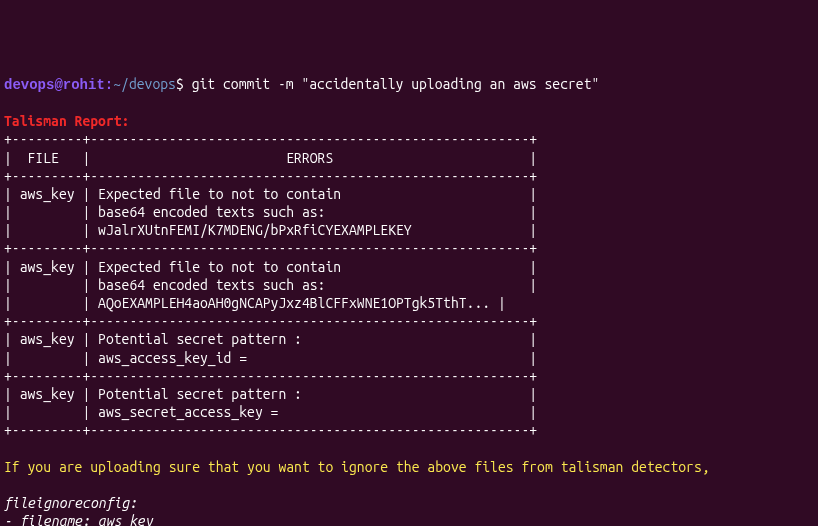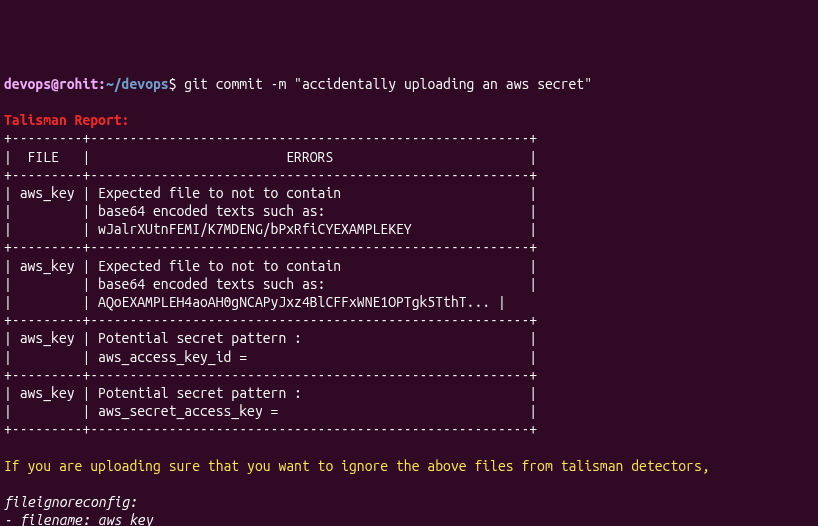--- a/index.html
+++ b/index.html
@@ -12,22 +12,22 @@
       font-family: 'Ubuntu Mono', 'DejaVu Sans Mono', 'Courier New', monospace;
       font-size: 14px;
       line-height: 1.3;
       color: #ffffff;
       padding: 2px 4px;
       width: 818px;
       height: 526px;
       overflow: hidden;
       white-space: pre;
     }
-    .prompt-user { color: #f0abfc; font-weight: bold; }
-    .prompt-path { color: #729fcf; font-weight: bold; }
+    .prompt-user { color: #8b5cf6; font-weight: bold; font-family: Liberation Mono, monospace; }
+    .prompt-path { color: #729fcf; font-weight: normal; }
     .prompt-dollar { color: #ffffff; }
     .command { color: #ffffff; }
     .report-header { color: #ef2929; font-weight: bold; margin-top: 32px; }
     .table { color: #ffffff; }
     .warning-line { color: #fce94f; }
     .config-text { color: #ffffff; font-style: italic; }
   </style>
 </head>
 <body>
 

